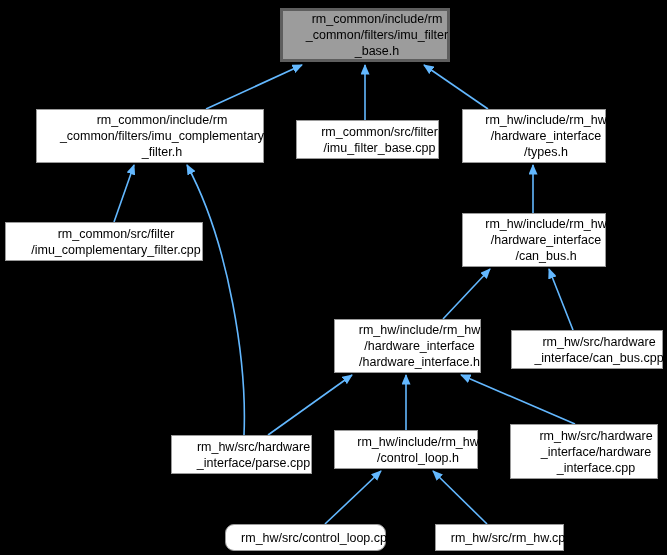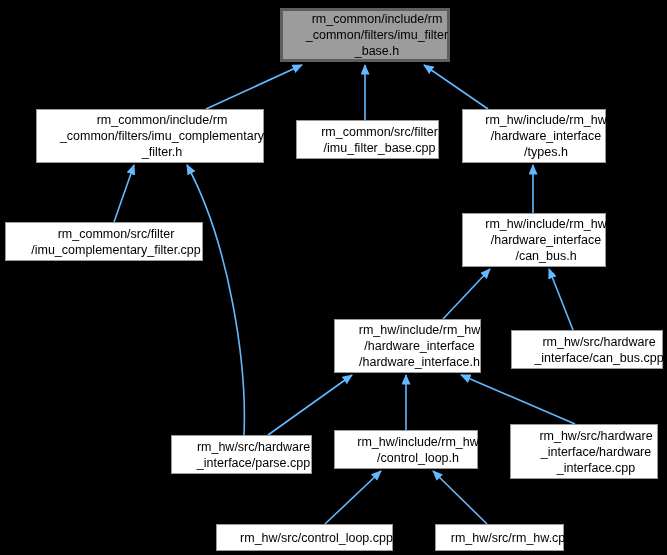--- a/index.html
+++ b/index.html
@@ -95,16 +95,16 @@
 /hardware_interface.h</div>
       <div class="node" style="left: 511px; top: 330px; width: 152px; height: 39px;">rm_hw/src/hardware
 _interface/can_bus.cpp</div>
       <div class="node" style="left: 171px; top: 435px; width: 141px; height: 39px;">rm_hw/src/hardware
 _interface/parse.cpp</div>
       <div class="node" style="left: 334px; top: 430px; width: 144px; height: 39px;">rm_hw/include/rm_hw
 /control_loop.h</div>
       <div class="node" style="left: 510px; top: 424px; width: 148px; height: 55px;">rm_hw/src/hardware
 _interface/hardware
 _interface.cpp</div>
-      <div class="node" style="left: 216px; top: 524px; width: 177px; height: 27px;">rm_hw/src/control_loop.cpp</div>
+      <div class="node" style="left: 225px; top: 524px; width: 161px; height: 27px; border-radius: 9px;">rm_hw/src/control_loop.cpp</div>
       <div class="node" style="left: 435px; top: 524px; width: 129px; height: 27px;">rm_hw/src/rm_hw.cpp</div>
     </div>
 </div>
 
 </body></html>

